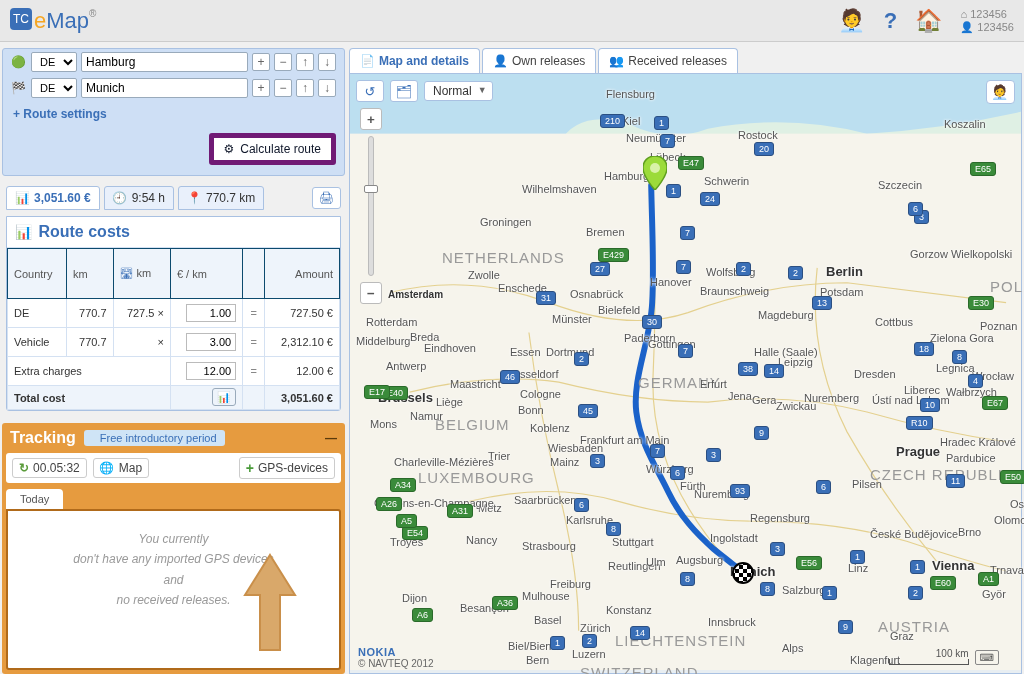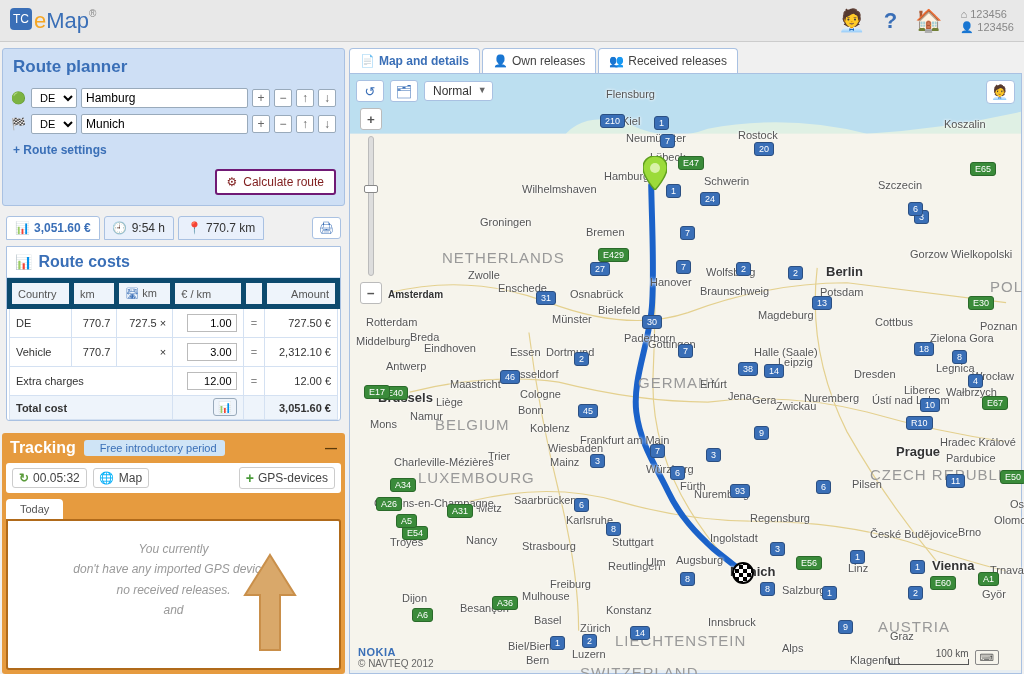--- a/index.html
+++ b/index.html
@@ -26,35 +26,35 @@
 .panel-rp h2 { font-size: 17px; color: #3a6fb7; padding: 8px 10px; font-weight: bold; }
 .rp-row { display: flex; align-items: center; gap: 4px; padding: 3px 8px; }
 .rp-pin { width: 16px; text-align: center; }
 .rp-cc { border: 1px solid #9ab; border-radius: 2px; padding: 2px 4px; background: #fff; font-size: 11px; }
 .rp-city { flex: 1; }
 .rp-city select { width: 100%; border: 1px solid #9ab; border-radius: 2px; padding: 2px 4px; background: #fff; font-size: 12px; appearance: none; }
 .rp-btn { width: 18px; height: 18px; border: 1px solid #9ab; border-radius: 2px; background: #fff; font-size: 12px; line-height: 16px; text-align: center; color: #666; cursor: pointer; }
 .route-settings { color: #3a6fb7; font-weight: bold; padding: 6px 10px; cursor: pointer; font-size: 12px; }
 .route-settings::before { content: "+ "; }
 .calc-btn-row { text-align: right; padding: 6px 8px 10px; }
-.calc-btn { display: inline-flex; align-items: center; gap: 6px; border: 2px solid #701a75; border-radius: 3px; padding: 4px 10px; background: #fff; color: #7f1d1d; cursor: pointer; font-size: 12px; }
+.calc-btn { display: inline-flex; align-items: center; gap: 6px; border: 5px solid #701a75; border-radius: 3px; padding: 4px 10px; background: #fff; color: #0f172a; cursor: pointer; font-size: 12px; }
 .calc-btn::before { content: "⚙"; }
 
 
 .summary-tabs { display: flex; gap: 4px; padding: 0 4px; margin-top: 4px; align-items: center; }
 .sum-tab { display: flex; align-items: center; gap: 4px; border: 1px solid #a9c1e2; border-radius: 3px 3px 0 0; padding: 4px 8px; background: #e9f0fb; font-size: 12px; cursor: pointer; }
 .sum-tab.active { background: #fff; color: #3a6fb7; font-weight: bold; }
 .sum-print { margin-left: auto; border: 1px solid #a9c1e2; border-radius: 3px; padding: 3px 6px; background: #fff; color: #3a6fb7; cursor: pointer; }
 
 
 .costs { border: 1px solid #a9c1e2; margin: 0 4px 6px; background: #fff; border-radius: 0 0 3px 3px; }
 .costs h3 { display: flex; align-items: center; gap: 6px; color: #3a6fb7; font-size: 16px; padding: 6px 8px; border-bottom: 1px solid #d4e1f2; }
 .costs h3::before { content: "📊"; font-size: 14px; }
 .cost-t { width: 100%; border-collapse: collapse; font-size: 11px; }
-.cost-t th { background: #eef4fb; border: 5px solid #0c4a6e; padding: 4px 6px; font-weight: normal; color: #555; text-align: left; }
+.cost-t th { background: #eef4fb; border: 1px solid #0c4a6e; padding: 18px 6px; font-weight: normal; color: #555; text-align: left; }
 .cost-t td { border: 1px solid #d4e1f2; padding: 5px 6px; text-align: right; }
 .cost-t td:first-child { text-align: left; }
 .cost-t .eq { text-align: center; color: #888; }
 .cost-t input { width: 50px; border: 1px solid #bbb; padding: 2px 4px; text-align: right; font-size: 11px; }
 .cost-total td { background: #eef4fb; font-weight: bold; text-align: right; }
 .calc-icon { border: 1px solid #9ab; border-radius: 3px; padding: 2px 4px; color: #3a6fb7; cursor: pointer; font-weight: normal; }
 
 
 .panel-tr { background: #e69b3f; border-radius: 3px; flex: 1; display: flex; flex-direction: column; position: relative; margin-right: 0; }
 .tr-head { display: flex; align-items: center; gap: 8px; padding: 6px 8px; }
@@ -128,21 +128,20 @@
       <span>123456</span>
       <span class="uid">123456</span>
     </div>
   </div>
 </div>
 
 <div class="body">
 
   <div class="left">
     <div class="panel-rp">
-      <h2>Route planner</h2>
 
       <div class="rp-row">
         <span class="rp-pin">🟢</span>
         <select class="rp-cc"><option>DE</option></select>
         <div class="rp-city"><select><option>Hamburg</option></select></div>
         <span class="rp-btn">+</span>
         <span class="rp-btn">−</span>
         <span class="rp-btn">↑</span>
         <span class="rp-btn">↓</span>
       </div>
@@ -232,22 +231,22 @@
       </div>
       <div class="tr-toolbar">
         <span class="tr-tool time">00.05:32</span>
         <span class="tr-tool map">Map</span>
         <span class="tr-tool gps">GPS-devices</span>
       </div>
       <div class="tr-tab"><span>Today</span></div>
       <div class="tr-body">
         <div>You currently</div>
         <div>don't have any imported GPS devices</div>
+        <div><em>and</em></div>
         <div><em>no received releases.</em></div>
-        <div><em>and</em></div>
         <div class="arrow">
           <svg viewBox="0 0 70 110">
               <path d="M35 5 L60 45 L45 45 L45 100 L25 100 L25 45 L10 45 Z" fill="#d9a86a" stroke="#c98f4a" stroke-width="2"></path>
             </svg>
         </div>
       </div>
     </div>
   </div>
 
   <div class="right">

